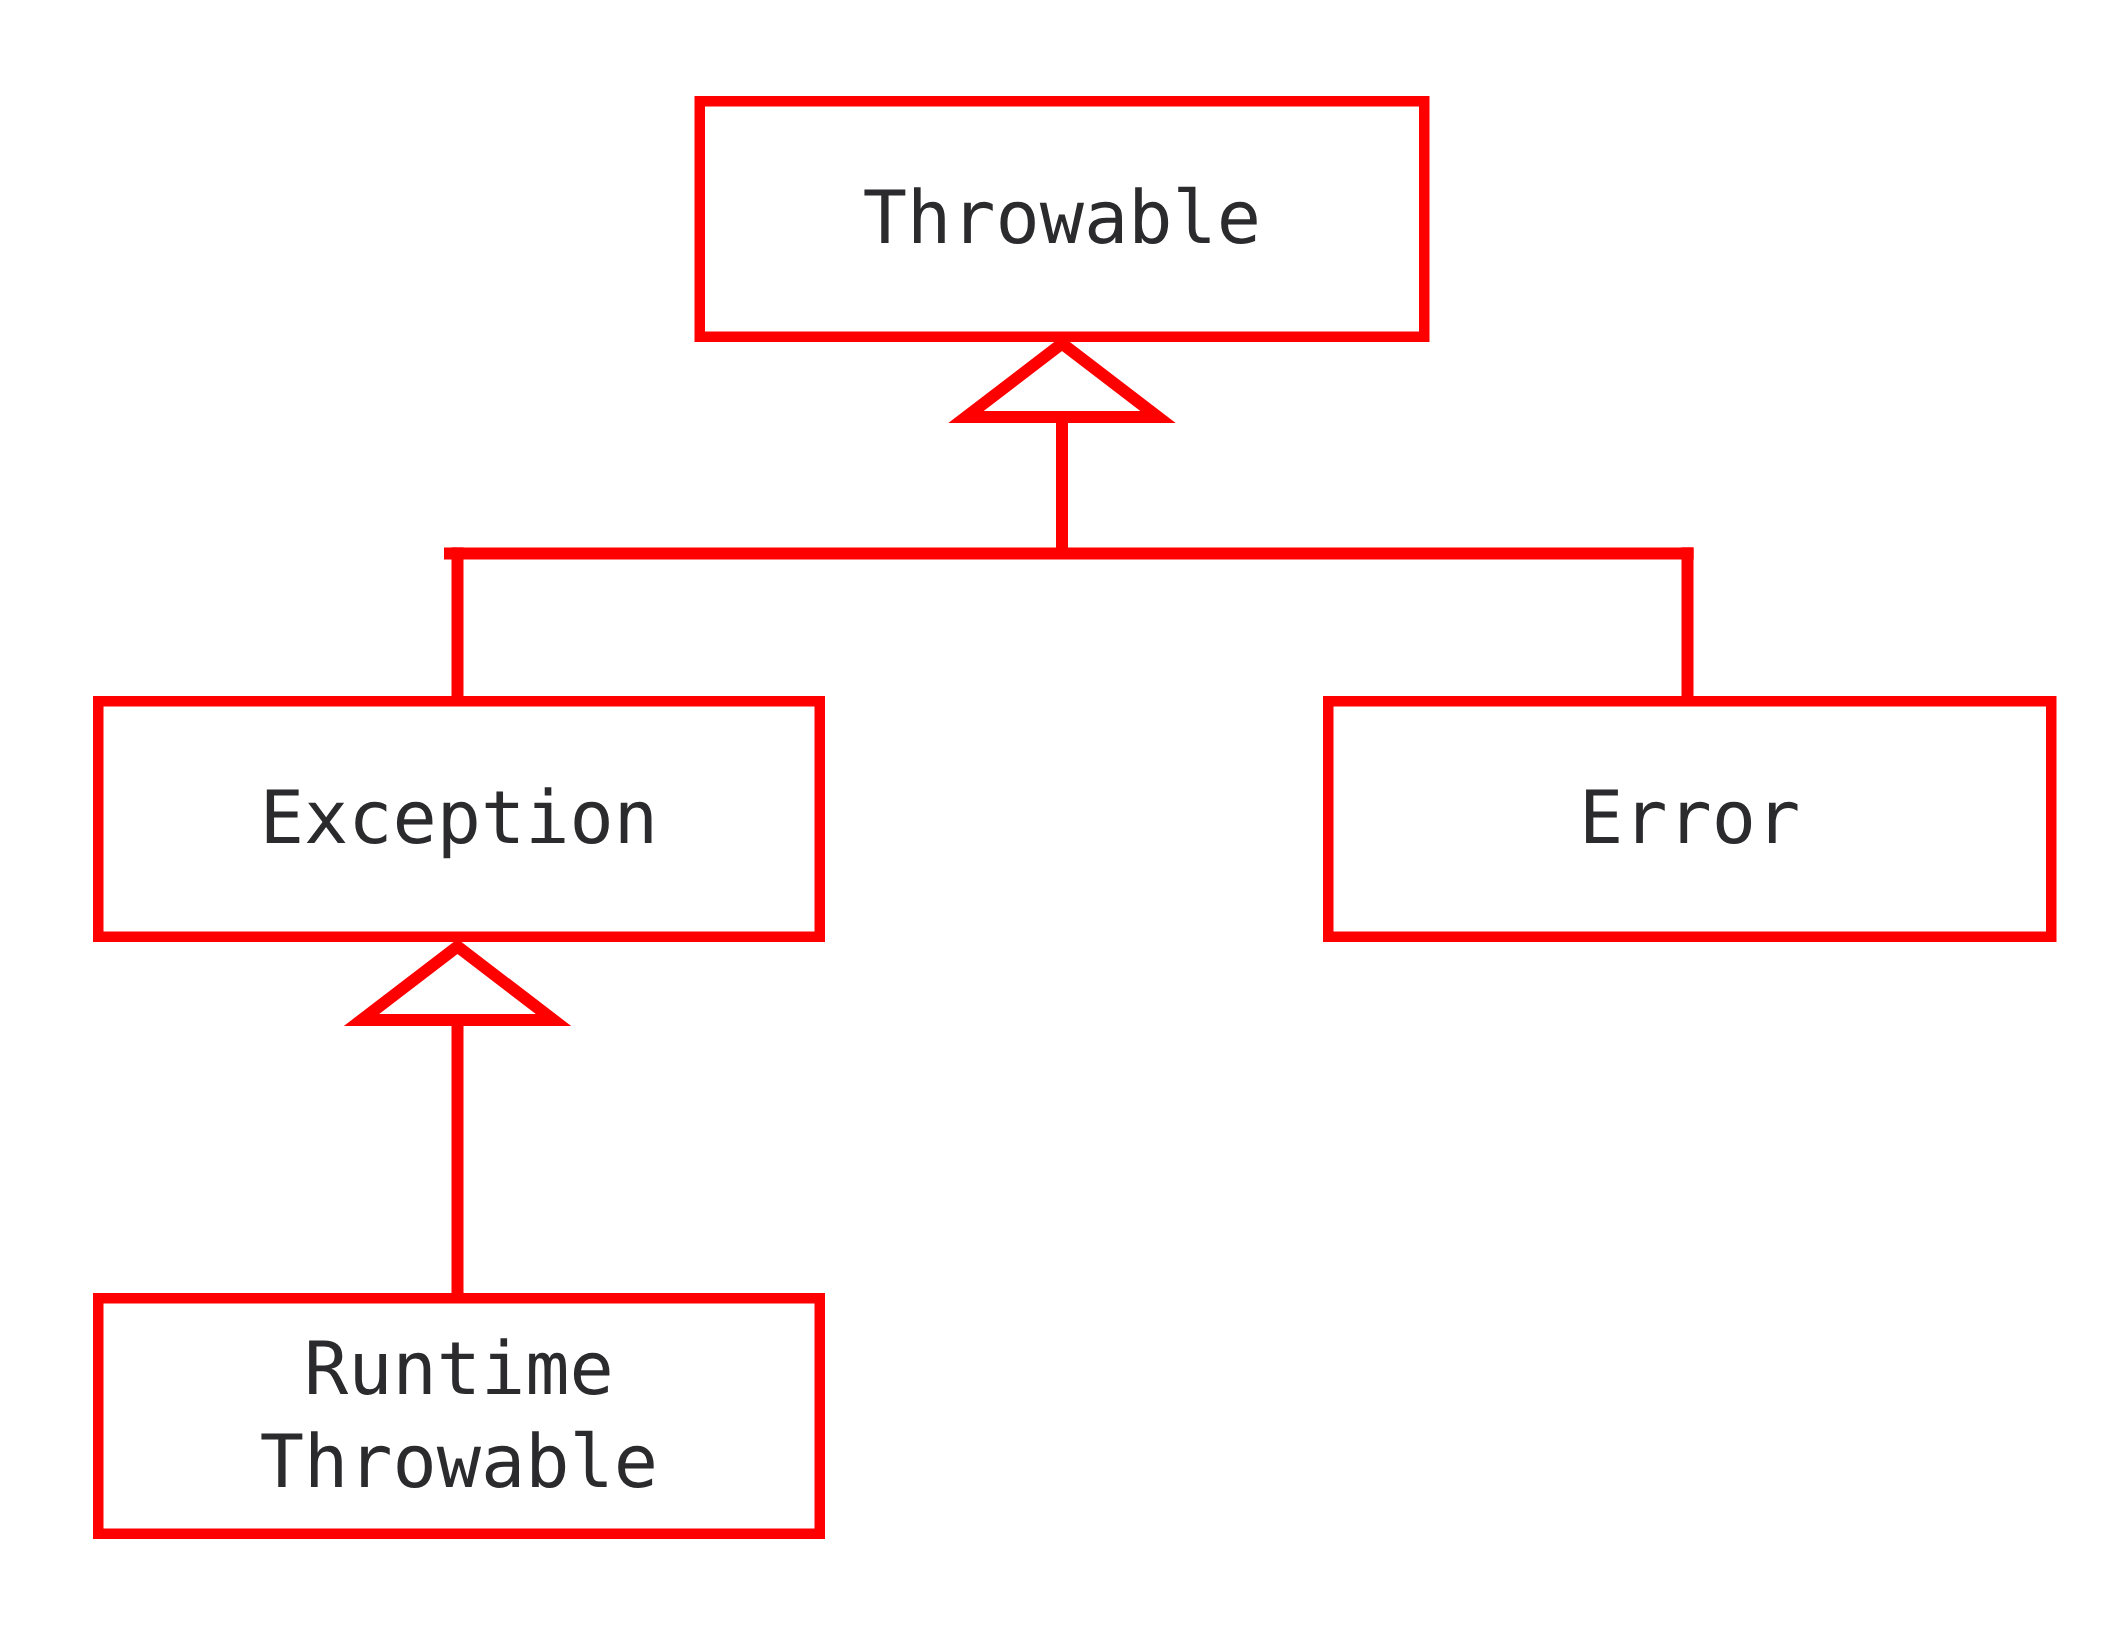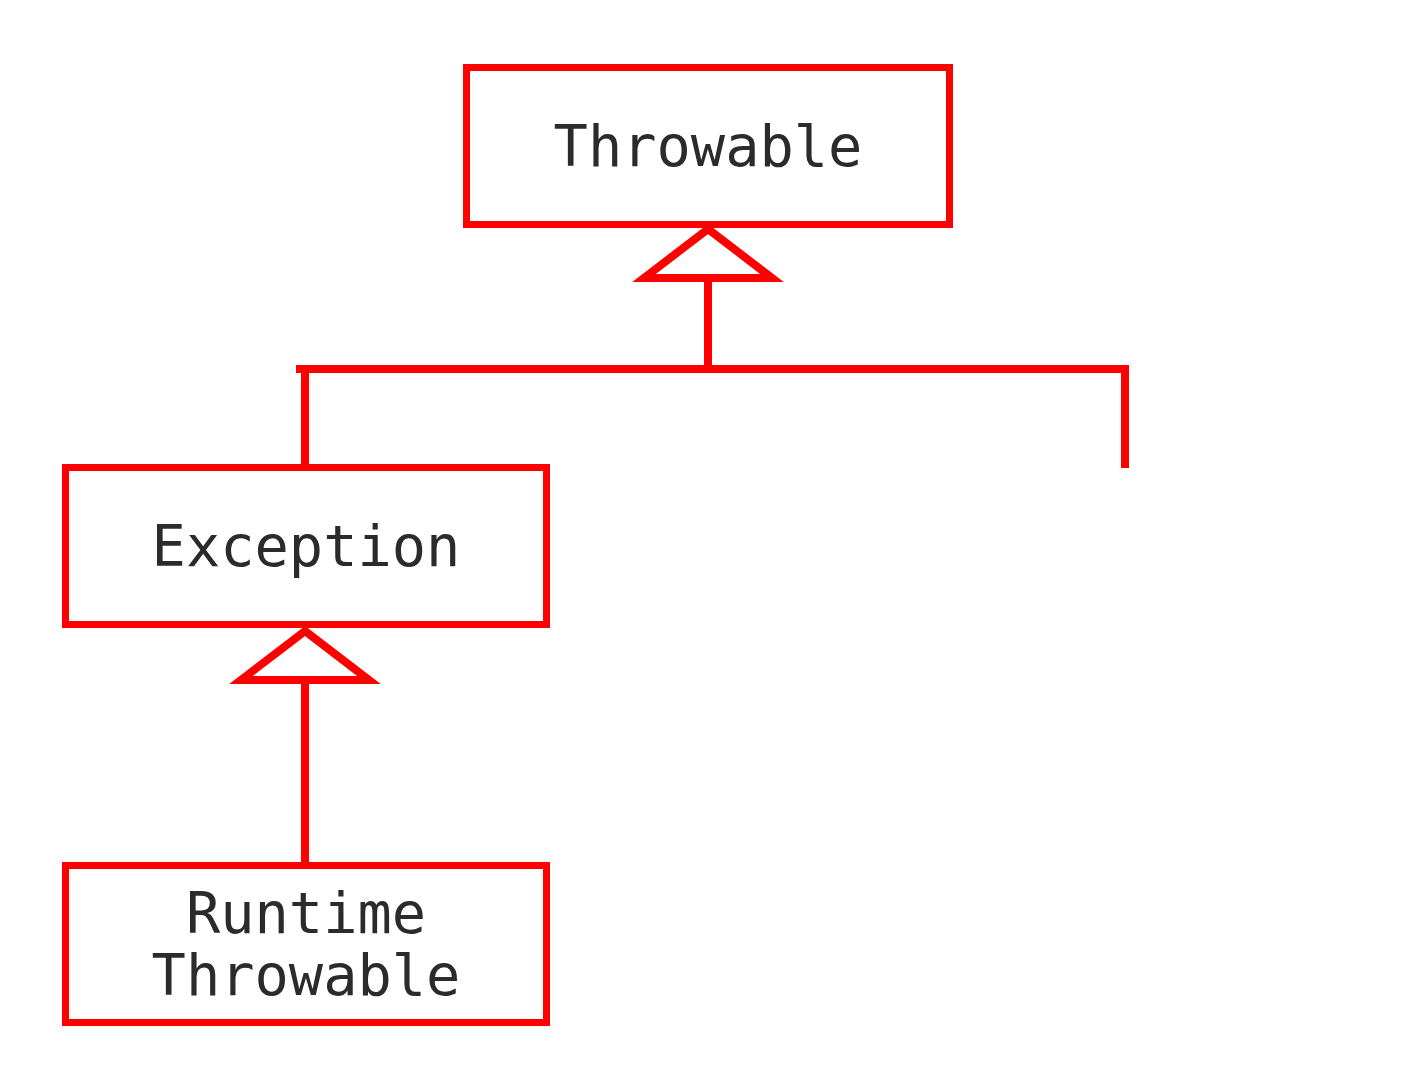--- a/index.html
+++ b/index.html
@@ -31,21 +31,21 @@
     box-sizing: border-box;
     background: #ffffff;
     border: 7px solid #ff0000;
     display: flex;
     align-items: center;
     justify-content: center;
     z-index: 2;
   }
   .class-label {
     font-family: "DejaVu Sans Mono", monospace;
-    font-size: 57px;
+    font-size: 49px;
     line-height: 62px;
     color: #2b2b2e;
     text-align: center;
     white-space: pre-line;
     letter-spacing: 0px;
     font-weight: 400;
     user-select: none;
   }
   .edge-line {
     stroke: #ff0000;
@@ -83,19 +83,22 @@
   </svg>
 
   <div class="class-box" style="left:463px; top:64px; width:490px; height:164px;">
     <span class="class-label">Throwable</span>
   </div>
 
   <div class="class-box" style="left:62px; top:464px; width:488px; height:164px;">
     <span class="class-label">Exception</span>
   </div>
 
+  <div class="class-box" style="left:882px; top:464px; width:489px; height:164px;">
+    <span class="class-label">Error</span>
+  </div>
 
   <div class="class-box" style="left:62px; top:862px; width:488px; height:164px;">
     <span class="class-label">Runtime
 Throwable</span>
   </div>
 
 </div>
 
 </body></html>

